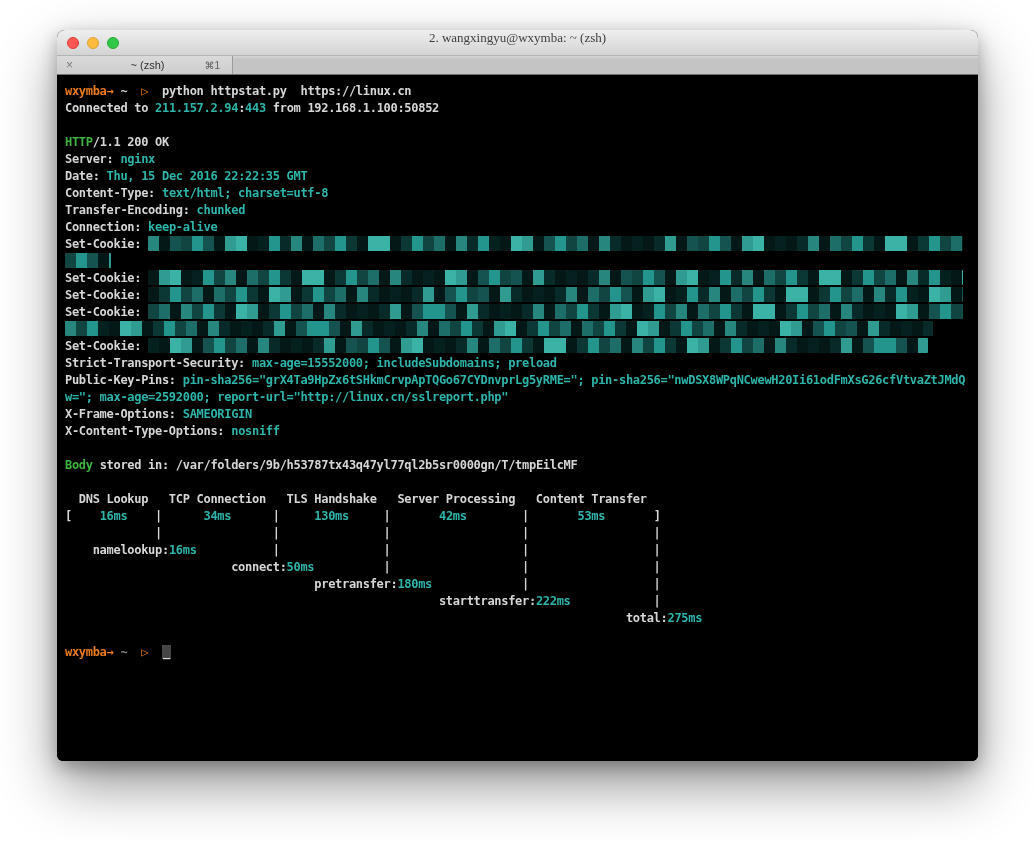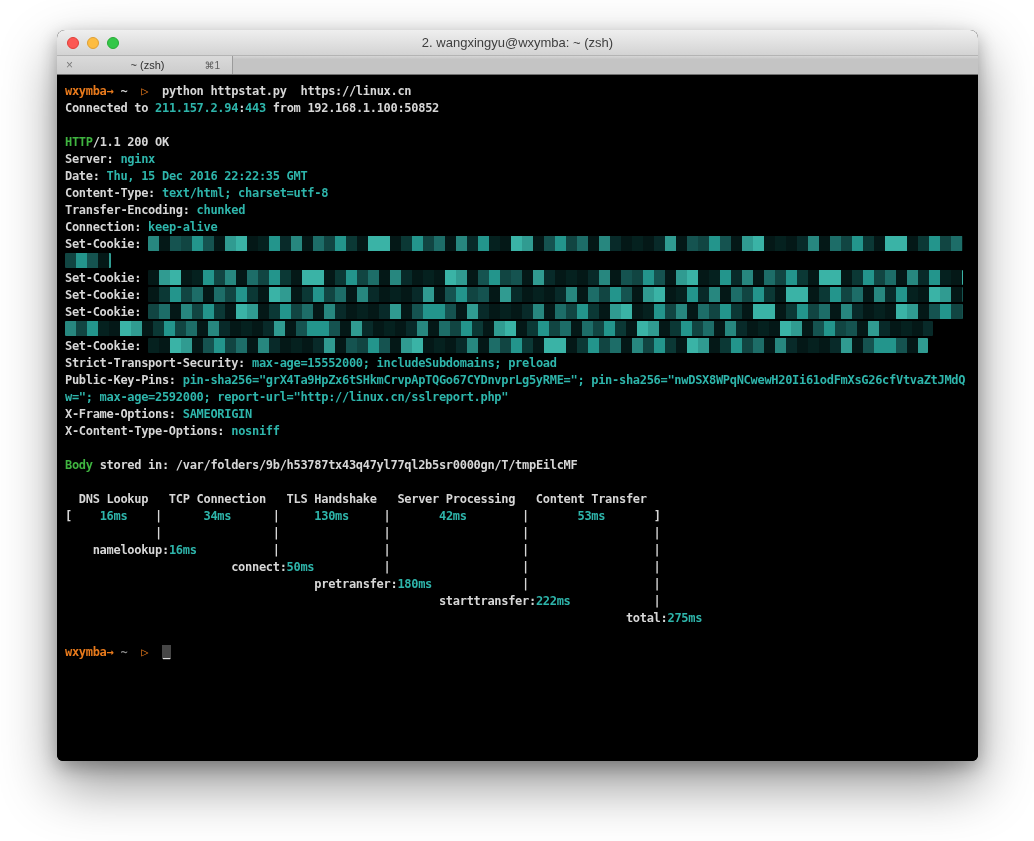--- a/index.html
+++ b/index.html
@@ -12,21 +12,21 @@
     border-radius:8px 8px 6px 6px;
     box-shadow: 0 24px 55px rgba(0,0,0,0.42), 0 6px 18px rgba(0,0,0,0.28);
     overflow:hidden; background:#000;
   }
 
   
   .titlebar {
     position:relative; height:26px;
     background:linear-gradient(#efefef,#d3d3d3);
     border-bottom:1px solid #b4b4b4;
-    display:flex; align-items:center;
+    display:flex; align-items:flex-start;font-family:Liberation Serif, serif;
   }
   .traffic { position:absolute; left:10px; top:7px; display:flex; gap:8px; }
   .light { width:12px; height:12px; border-radius:50%; }
   .light.red    { background:#fc5753; border:1px solid #df3e38; }
   .light.yellow { background:#fdbc40; border:1px solid #de9f34; }
   .light.green  { background:#33c748; border:1px solid #27aa35; }
   .win-title { flex:1; text-align:center; font-size:13px; color:#3e3e3e; }
 
   
   .tabbar { height:19px; display:flex; background:#c9c9c9; border-bottom:1px solid #6f6f6f; }

